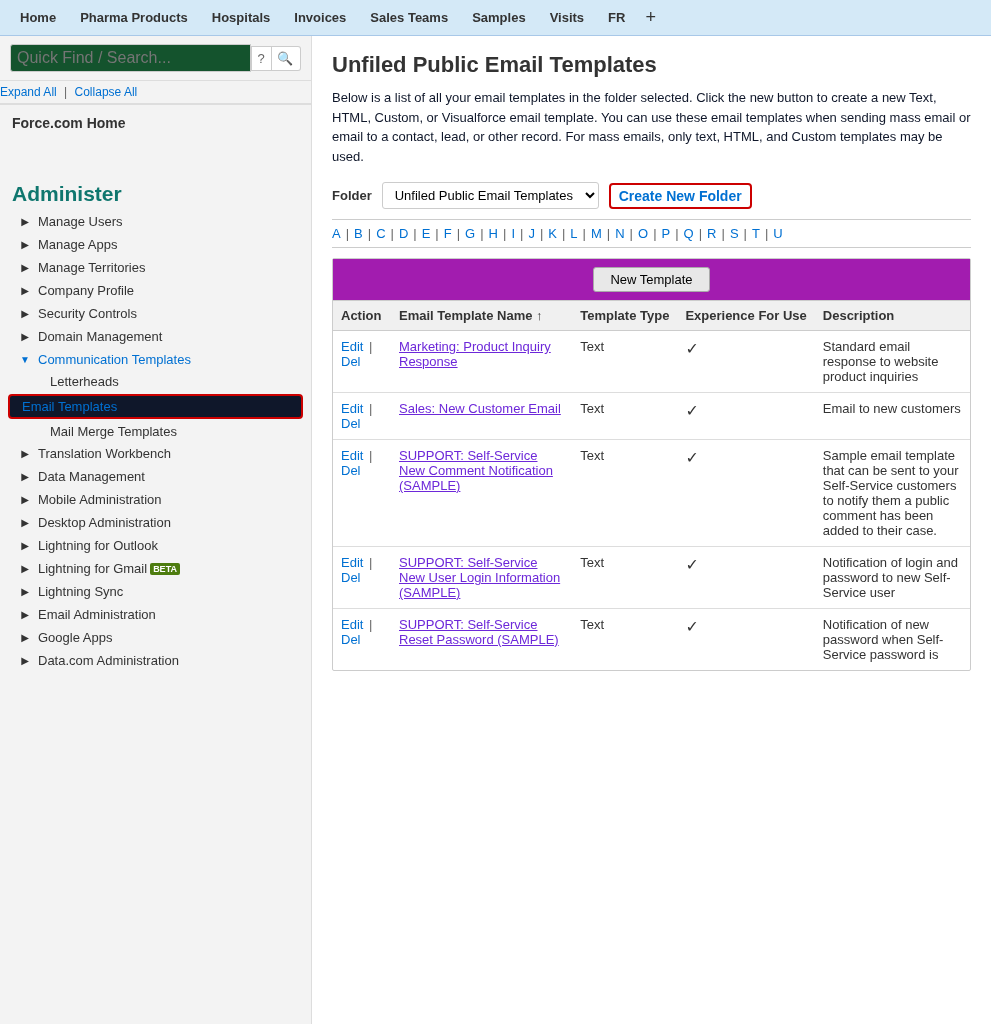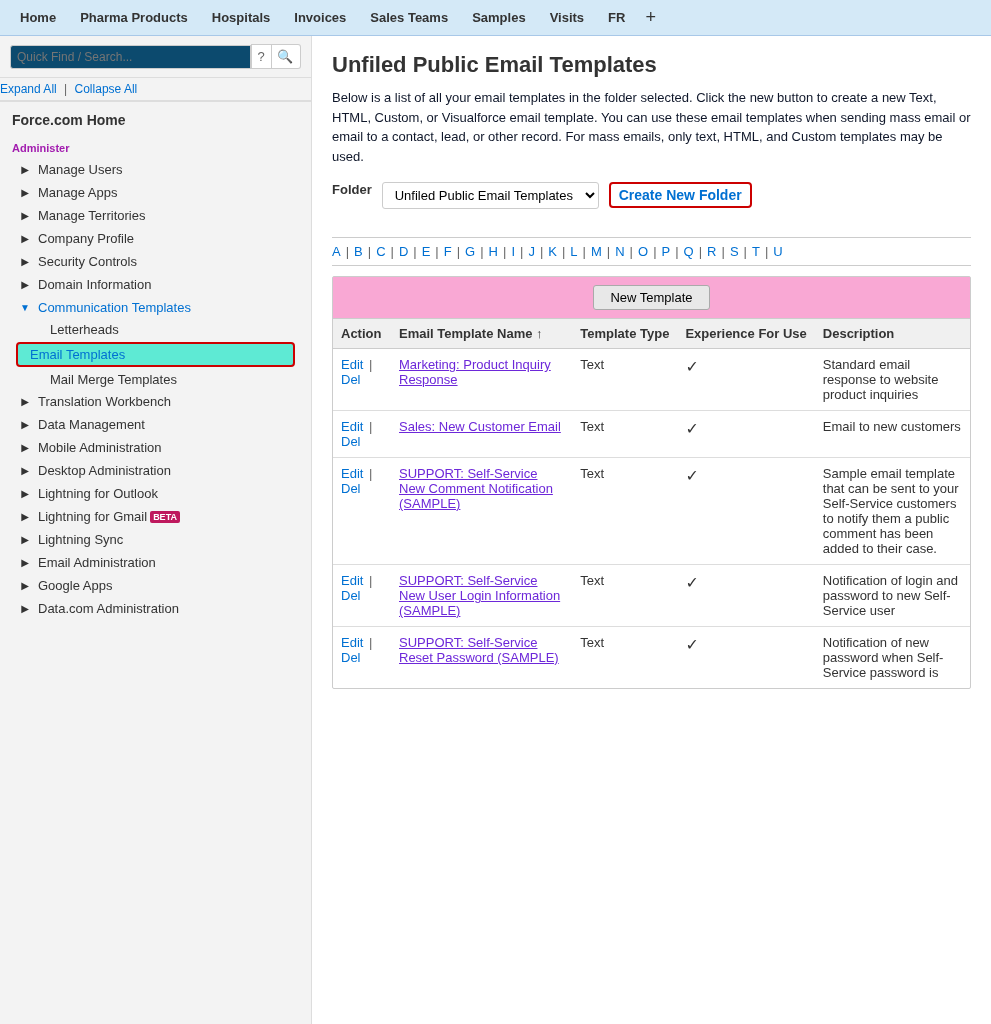--- a/index.html
+++ b/index.html
@@ -51,22 +51,22 @@
       align-items: center;
       padding: 8px 10px;
       border-bottom: 1px solid #ddd;
       background: #f3f3f3;
     }
     .sidebar-search input {
       flex: 1;
       border: 1px solid #ccc;
       border-radius: 3px 0 0 3px;
       padding: 4px 6px;
-      font-size: 12px;
-      background: #0c4a6e;
+      font-size: 16px;
+      background: #14532d;
       color: #999;
     }
     .sidebar-search .search-icons {
       display: flex;
       border: 1px solid #ccc;
       border-left: none;
       border-radius: 0 3px 3px 0;
       background: #fff;
     }
     .sidebar-search .search-icons span {
@@ -115,23 +115,24 @@
       justify-content: center;
       margin-right: 6px;
       font-size: 10px;
     }
     .sidebar-item .arrow.open { color: #0070d2; }
     .sidebar-item .arrow.closed { color: #333; }
 
     
     .administer-label {
       padding: 8px 12px 4px 12px;
-      font-size: 11px;
-      font-weight: bold;
-      color: #a21caf;
+      font-size: 21px;
+      font-weight: bold;
+      color: #0f766e;
+      margin-top: 37px;
     }
 
     
     .comm-sub {
       padding: 3px 0 3px 50px;
       font-size: 13px;
       color: #333;
       cursor: pointer;
     }
     .comm-sub.highlighted {
@@ -154,22 +155,22 @@
 
     .content-desc {
       font-size: 13px;
       color: #0f172a;
       margin-bottom: 16px;
       line-height: 1.5;
     }
 
     .folder-row {
       display: flex;
-      align-items: flex-start;
-      margin-bottom: 28px;
+      align-items: center;
+      margin-bottom: 10px;
       gap: 10px;
     }
     .folder-label {
       font-weight: bold;
       font-size: 13px;
     }
     .folder-select {
       border: 1px solid #ccc;
       padding: 4px 8px;
       font-size: 13px;
@@ -208,21 +209,21 @@
     }
 
     
     .table-area {
       border: 1px solid #ccc;
       border-radius: 2px;
     }
     .new-template-row {
       text-align: center;
       padding: 8px;
-      background: #f9a8d4;
+      background: #a21caf;
       border-bottom: 1px solid #ccc;
     }
     .new-template-btn {
       background: #e8e8e8;
       border: 1px solid #aaa;
       border-radius: 3px;
       padding: 4px 16px;
       font-size: 13px;
       cursor: pointer;
       font-weight: normal;
@@ -262,21 +263,21 @@
       color: #6d28d9;
       text-decoration: underline;
       cursor: pointer;
     }
     .checkmark {
       font-size: 16px;
       color: #333;
     }
 
     .beta-badge {
-      background: #be185d;
+      background: #4d7c0f;
       color: #fff;
       font-size: 9px;
       font-weight: bold;
       padding: 1px 3px;
       border-radius: 2px;
       vertical-align: middle;
       margin-left: 3px;
     }
   </style>
 </head>
@@ -333,30 +334,30 @@
     <div class="sidebar-item">
       <span class="arrow closed">▶</span>
       <span>Company Profile</span>
     </div>
     <div class="sidebar-item">
       <span class="arrow closed">▶</span>
       <span>Security Controls</span>
     </div>
     <div class="sidebar-item">
       <span class="arrow closed">▶</span>
-      <span>Domain Information</span>
+      <span>Domain Management</span>
     </div>
 
     <div class="sidebar-item" style="color:#0070d2;">
       <span class="arrow open" style="color:#0070d2;">▼</span>
       <span>Communication Templates</span>
     </div>
 
     <div class="comm-sub">Letterheads</div>
-    <div style="margin: 2px 16px; border: 2px solid #c00; border-radius: 4px; background: #5eead4;">
+    <div style="margin: 2px 8px; border: 2px solid #c00; border-radius: 4px; background: #0f172a;">
       <div class="comm-sub highlighted" style="padding: 3px 0 3px 12px;">Email Templates</div>
     </div>
     <div class="comm-sub">Mail Merge Templates</div>
 
     <div class="sidebar-item">
       <span class="arrow closed">▶</span>
       <span>Translation Workbench</span>
     </div>
     <div class="sidebar-item">
       <span class="arrow closed">▶</span>

